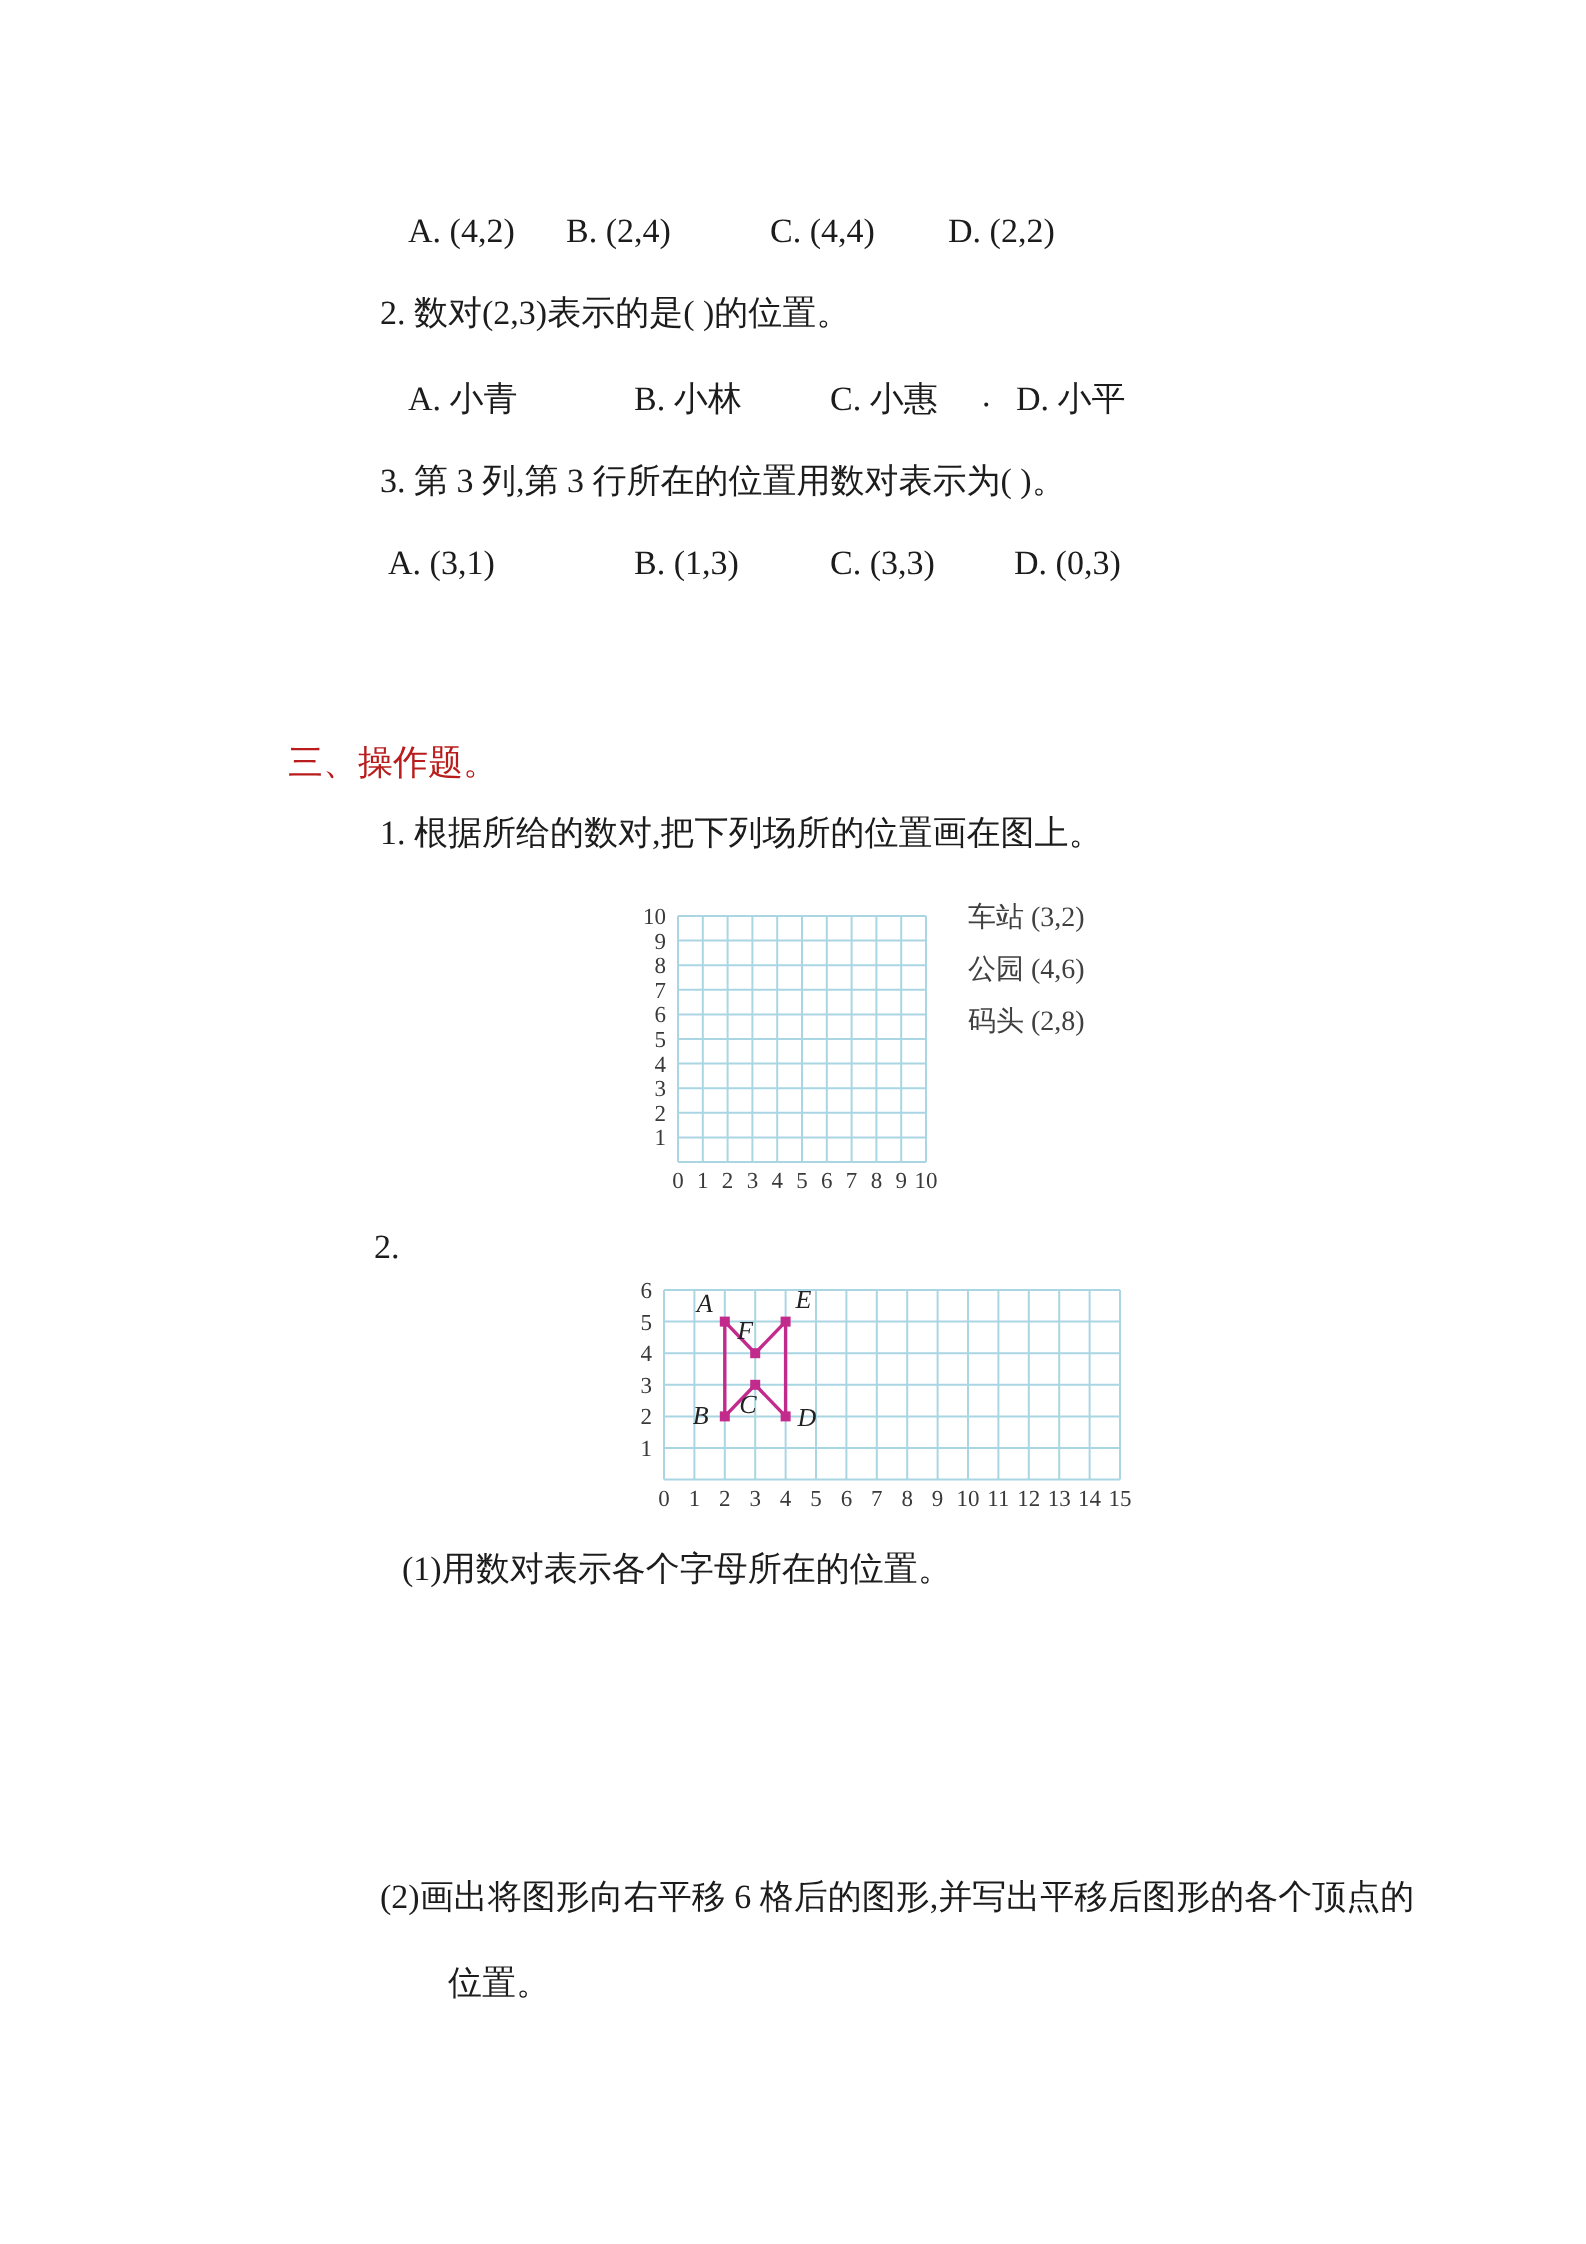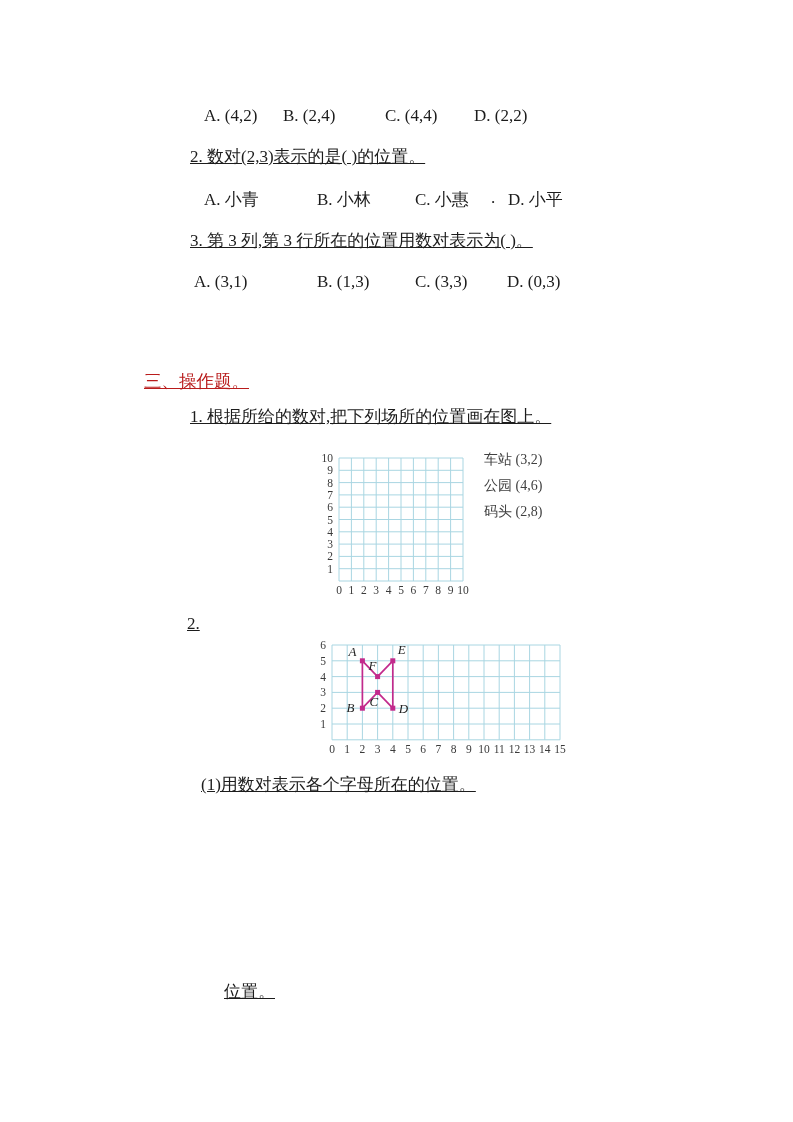--- a/index.html
+++ b/index.html
@@ -1,20 +1,20 @@
 <!DOCTYPE html>
 <html><head>
 <meta charset="utf-8">
 <style>
   html,body { margin:0; padding:0; background:#ffffff; }
   .page {
     position:relative; width:793px; height:1122px; background:#ffffff;
     font-family:"Liberation Serif", serif; color:#1c1c1c; overflow:hidden;margin-left:47px;
   }
-  .t { position:absolute; white-space:nowrap; font-size:17px; line-height:20px;text-decoration:underline; }
+  .t { position:absolute; white-space:nowrap; font-size:17px; line-height:20px; }
   .opt { position:absolute; white-space:nowrap; font-size:17px; }
   .heading { color:#b91c1c; font-size:17.5px; }
   .legend-box { position:absolute; left:437px; top:447px; }
   .legend-line { font-size:14px; line-height:26px; white-space:nowrap; color:#404040; }
   svg { position:absolute; display:block; }
   .tick { font-family:"Liberation Serif", serif; font-size:11.5px; fill:#3a3a3a; }
   .ptlabel { font-family:"Liberation Serif", serif; font-size:13px; font-style:italic; fill:#222; }
 </style>
 </head>
 <body>
@@ -157,15 +157,16 @@
       <text x="64.6" y="74.4" text-anchor="start" class="ptlabel">C</text>
       <rect x="85.3" y="73.70000000000002" width="5" height="5" fill="#c22a8c"></rect>
       <text x="93.8" y="81.20000000000002" text-anchor="start" class="ptlabel">D</text>
       <rect x="85.3" y="26.30000000000001" width="5" height="5" fill="#c22a8c"></rect>
       <text x="92.8" y="21.80000000000001" text-anchor="start" class="ptlabel">E</text>
       <rect x="70.1" y="42.10000000000001" width="5" height="5" fill="#c22a8c"></rect>
       <text x="63.599999999999994" y="37.60000000000001" text-anchor="start" class="ptlabel">F</text>
     </svg>
 
   <span class="t" style="left:154px; top:775px;">(1)用数对表示各个字母所在的位置。</span>
+  <span class="t" style="left:143px; top:939px;">(2)画出将图形向右平移 6 格后的图形,并写出平移后图形的各个顶点的</span>
   <span class="t" style="left:177px; top:982px;">位置。</span>
 
 </div>
 
 </body></html>

